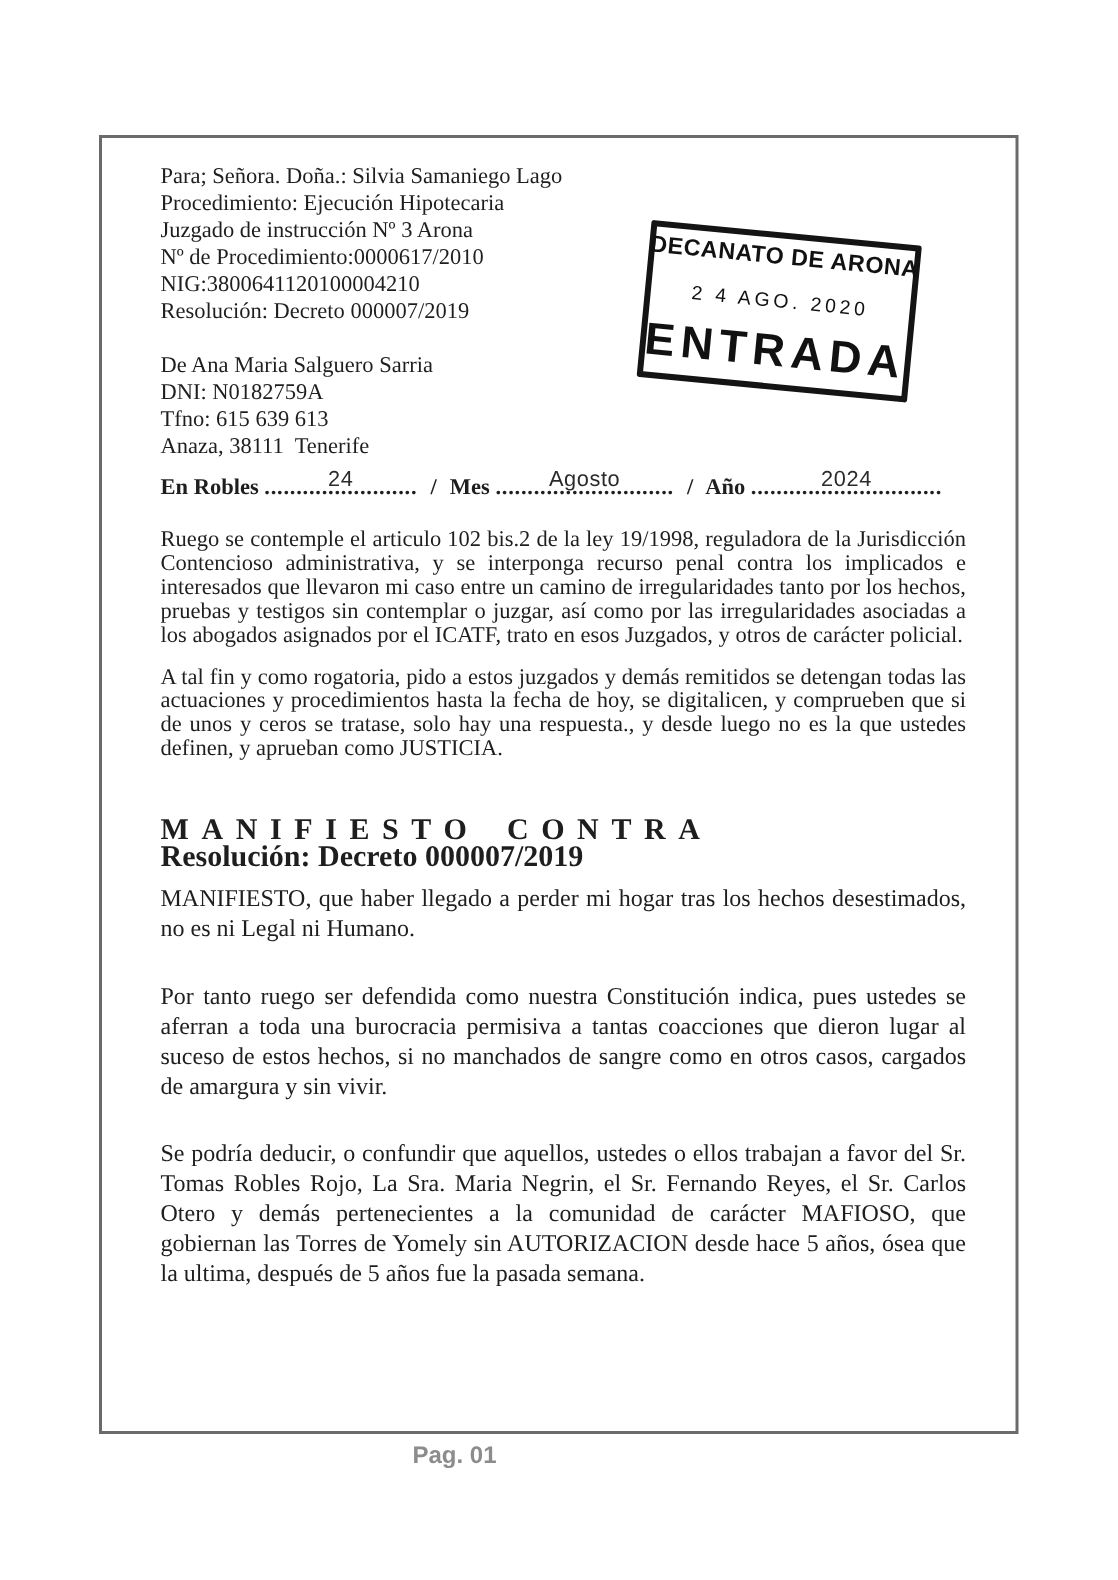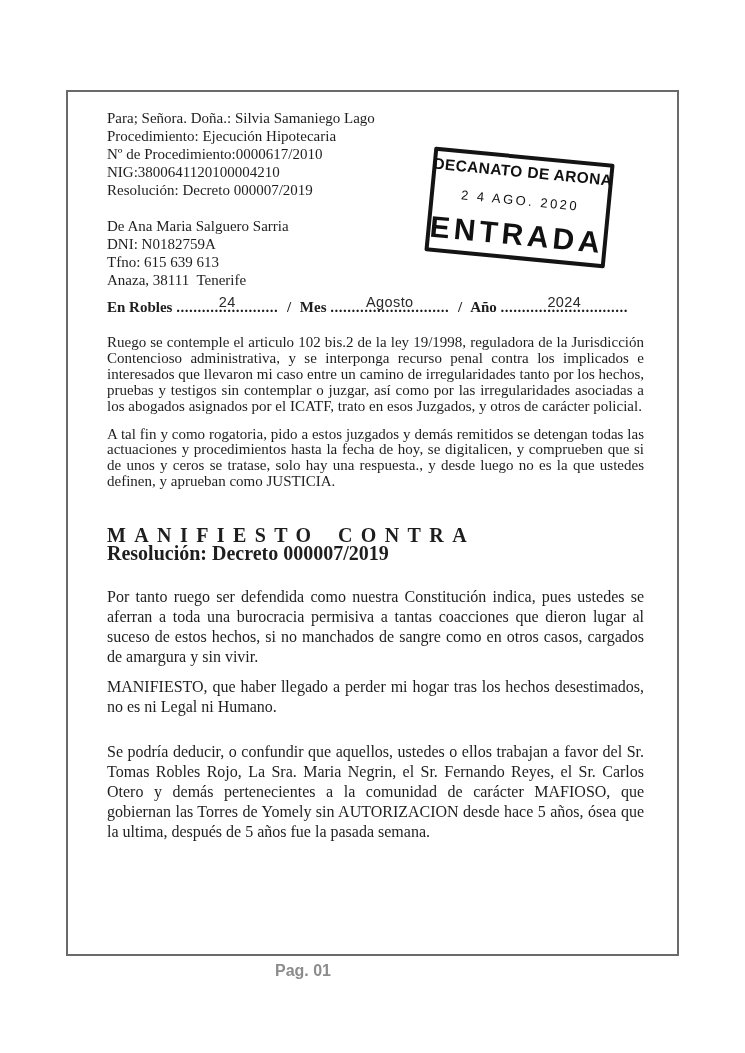--- a/index.html
+++ b/index.html
@@ -147,20 +147,21 @@
 <body>
 
 <div class="page">
 
   <div class="frame">
     <div class="content">
 
       <div class="addr recipient">
         <div>Para; Señora. Doña.: Silvia Samaniego Lago</div>
         <div>Procedimiento: Ejecución Hipotecaria</div>
+        <div>Juzgado de instrucción Nº 3 Arona</div>
         <div>Nº de Procedimiento:0000617/2010</div>
         <div>NIG:3800641120100004210</div>
         <div>Resolución: Decreto 000007/2019</div>
       </div>
 
       <div class="addr sender">
         <div>De Ana Maria Salguero Sarria</div>
         <div>DNI: N0182759A</div>
         <div>Tfno: 615 639 613</div>
         <div>Anaza, 38111  Tenerife</div>
@@ -178,22 +179,22 @@
       </div>
 
       <p class="para-sm">Ruego se contemple el articulo 102 bis.2 de la ley 19/1998, reguladora de la Jurisdicción Contencioso administrativa, y se interponga recurso penal contra los implicados e interesados que llevaron mi caso entre un camino de irregularidades tanto por los hechos, pruebas y testigos sin contemplar o juzgar, así como por las irregularidades asociadas a los abogados asignados por el ICATF, trato en esos Juzgados, y otros de carácter policial.</p>
       <p class="para-sm">A tal fin y como rogatoria, pido a estos juzgados y demás remitidos se detengan todas las actuaciones y procedimientos hasta la fecha de hoy, se digitalicen, y comprueben que si de unos y ceros se tratase, solo hay una respuesta., y desde luego no es la que ustedes definen, y aprueban como JUSTICIA.</p>
 
       <div class="heading">
         <div class="spaced">MANIFIESTO CONTRA</div>
         <div>Resolución: Decreto 000007/2019</div>
       </div>
 
+      <p class="para-lg first">MANIFIESTO, que haber llegado a perder mi hogar tras los hechos desestimados, no es ni Legal ni Humano.</p>
       <p class="para-lg">Por tanto ruego ser defendida como nuestra Constitución indica, pues ustedes se aferran a toda una burocracia permisiva a tantas coacciones que dieron lugar al suceso de estos hechos, si no manchados de sangre como en otros casos, cargados de amargura y sin vivir.</p>
-      <p class="para-lg first">MANIFIESTO, que haber llegado a perder mi hogar tras los hechos desestimados, no es ni Legal ni Humano.</p>
       <p class="para-lg">Se podría deducir, o confundir que aquellos, ustedes o ellos trabajan a favor del Sr. Tomas Robles Rojo, La Sra. Maria Negrin, el Sr. Fernando Reyes, el Sr. Carlos Otero y demás pertenecientes a la comunidad de carácter MAFIOSO, que gobiernan las Torres de Yomely sin AUTORIZACION desde hace 5 años, ósea que la ultima, después de 5 años fue la pasada semana.</p>
 
     </div>
   </div>
 
   <div class="stamp">
     <div class="stamp-office">DECANATO DE ARONA</div>
     <div class="stamp-date">2 4  AGO. 2020</div>
     <div class="stamp-status">ENTRADA</div>
   </div>

